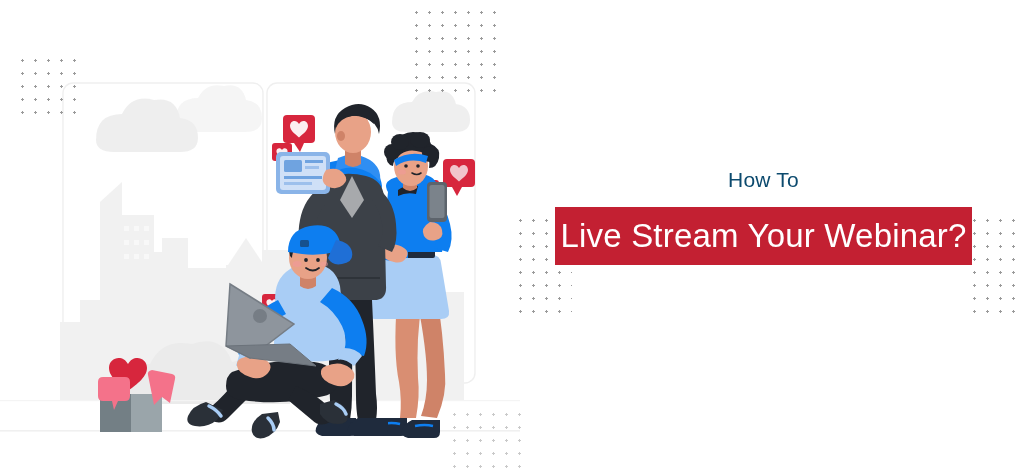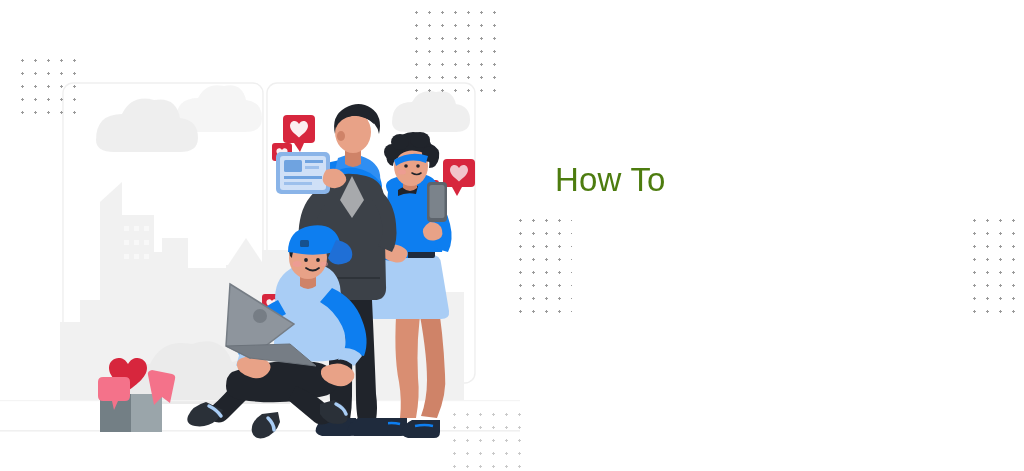--- a/index.html
+++ b/index.html
@@ -45,24 +45,24 @@
   #illustration svg { display:block; }
 
   
   #headline {
     position: absolute;
     left: 555px;
     top: 160px;
     width: 417px;
   }
   #kicker {
-    font-size: 33px;
+    font-size: 21px;
     line-height: 40px;
-    color: #4d7c0f;
-    text-align: left;
+    color: #0c4a6e;
+    text-align: center;
     letter-spacing: 0.2px;
     font-weight: 400;
   }
   #title-bar {
     margin-top: 7px;
     background: #c32032;
     height: 58px;
     display: flex;
     align-items: center;
     justify-content: center;
@@ -346,15 +346,18 @@
   </div>
 
   <div class="dotgrid" id="dots-top-left"></div>
   <div class="dotgrid" id="dots-top-mid"></div>
   <div class="dotgrid faint" id="dots-bot-mid"></div>
   <div class="dotgrid" id="dots-title-left"></div>
   <div class="dotgrid" id="dots-title-right"></div>
 
   <div id="headline">
     <div id="kicker">How To</div>
+    <div id="title-bar">
+      <div id="title">Live Stream Your Webinar?</div>
+    </div>
   </div>
 
 </div>
 
 </body></html>

